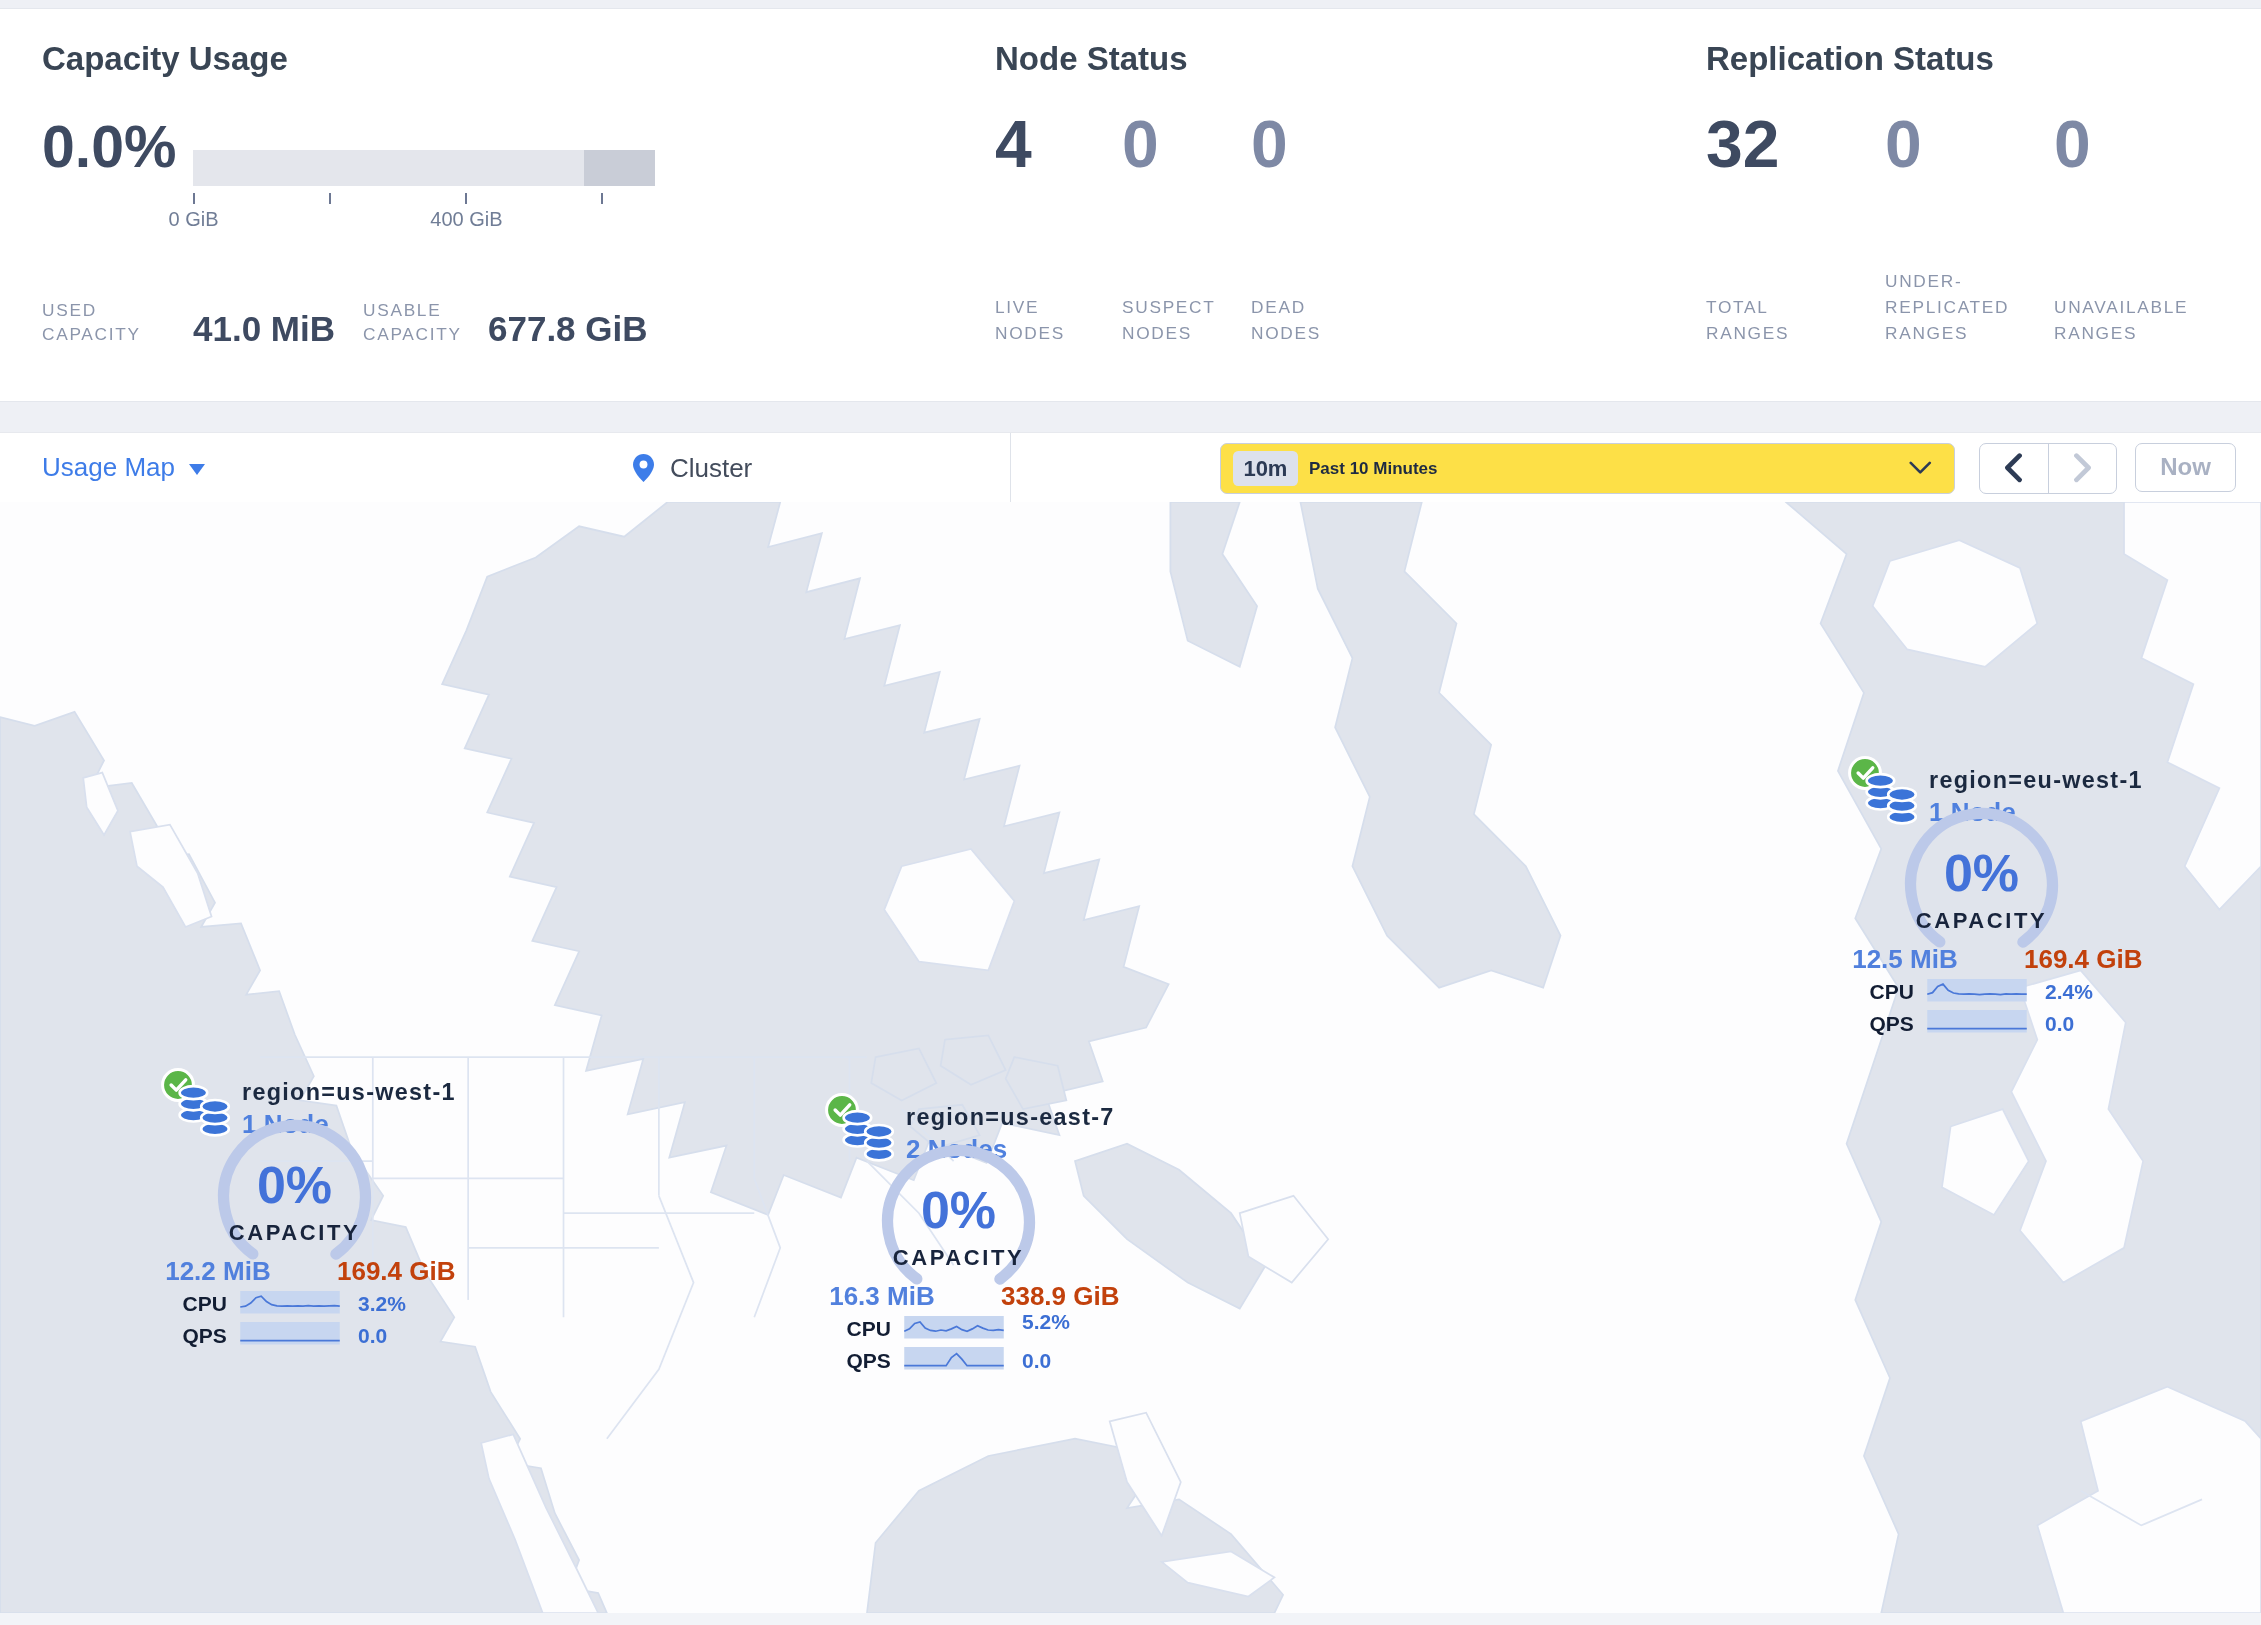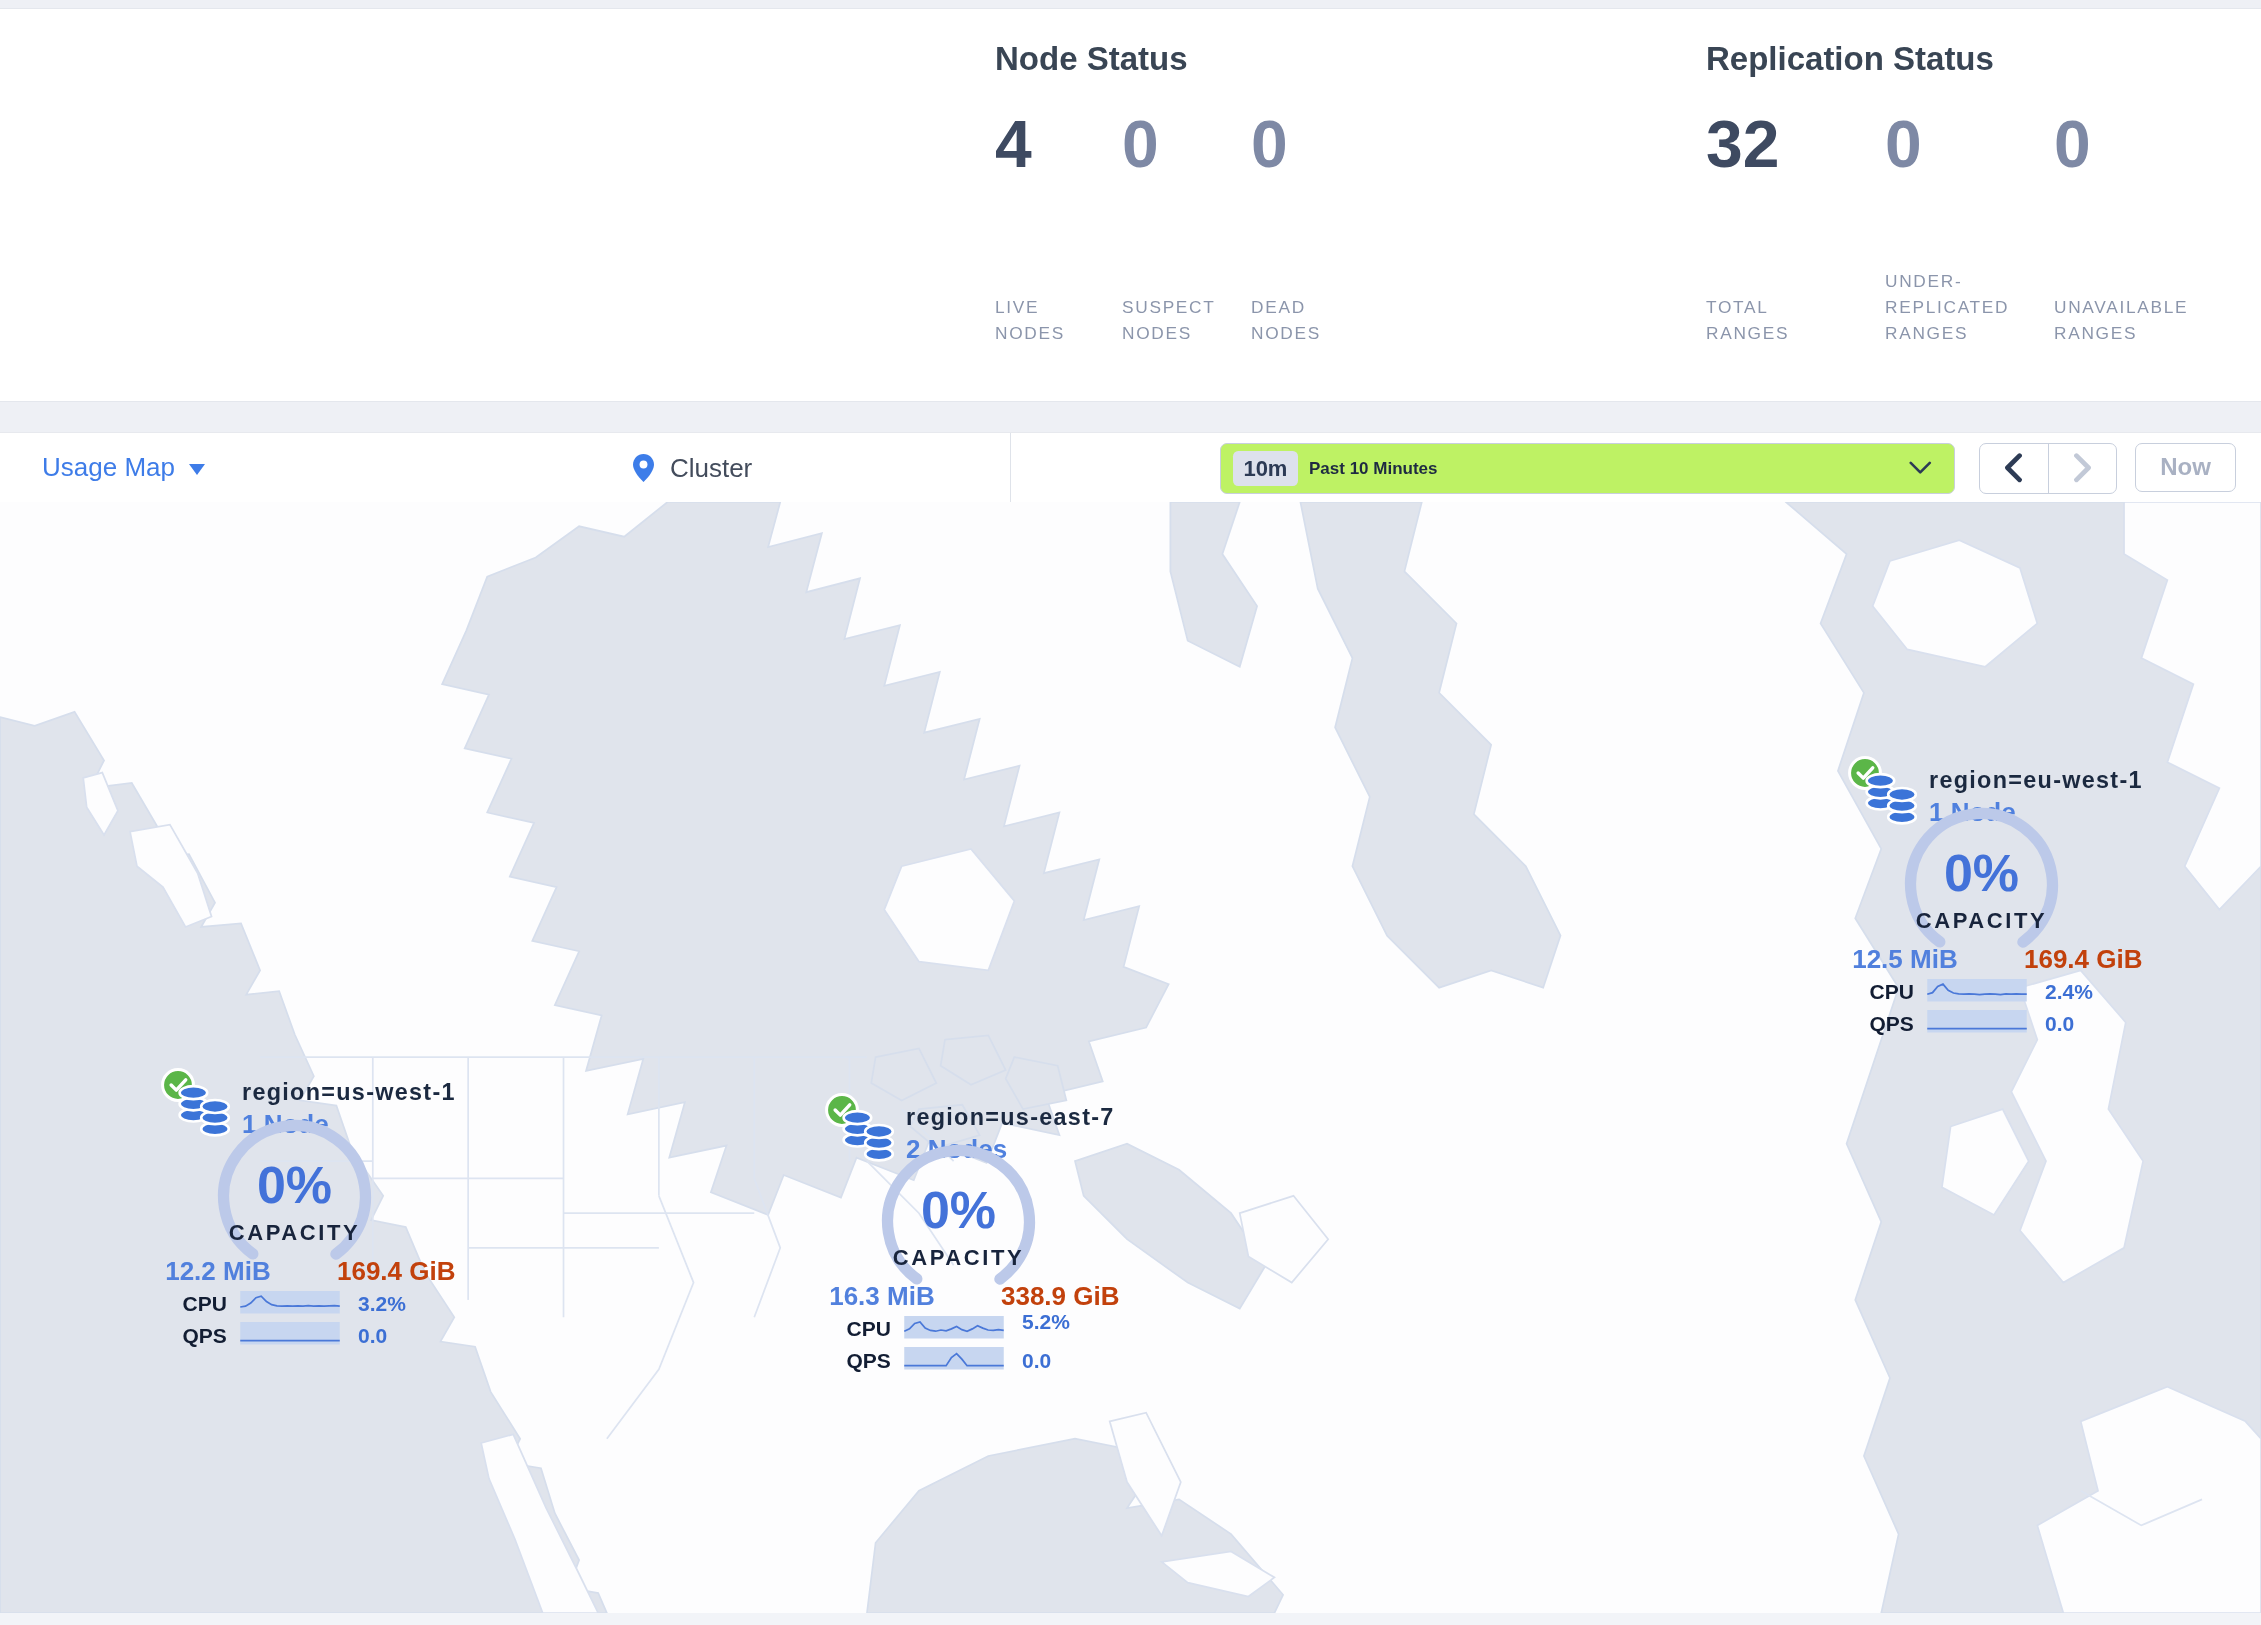--- a/index.html
+++ b/index.html
@@ -28,21 +28,21 @@
            border-top:0.9px solid #e7e9ee;border-bottom:0.9px solid #dfe2e9;}
   .view-select{position:absolute;left:42px;top:0;height:69px;line-height:69px;font-size:26px;
                color:#3e7ce8;cursor:pointer;}
   .view-select .tri{display:inline-block;margin-left:14px;width:0;height:0;vertical-align:middle;
                border-left:8.7px solid transparent;border-right:8.7px solid transparent;border-top:11.3px solid #3e7ce8;}
   .tb-divider{position:absolute;left:1010px;top:0;width:0.9px;height:69px;background:#dfe3ea;}
   .crumb{position:absolute;left:633px;top:0;height:69px;line-height:69px;}
   .crumb svg{vertical-align:middle;margin-right:12px;}
   .crumb .txt{font-size:26px;color:#434c5c;vertical-align:middle;}
   .timebox{position:absolute;left:1220px;top:9.5px;width:733px;height:49px;border:0.9px solid #c8cfdd;
-           border-radius:7px;background:#bef264;cursor:pointer;}
+           border-radius:7px;background:#fde047;cursor:pointer;}
   .timebox .badge{position:absolute;left:12px;top:7px;height:35px;line-height:35px;padding:0 10.4px;
            background:#dde1ec;border-radius:5.2px;font-size:22px;font-weight:700;color:#2c3a55;}
   .timebox .tr-label{position:absolute;left:88px;top:0;height:49px;line-height:49px;
            font-size:17px;font-weight:600;color:#1e2a42;}
   .timebox .chev{position:absolute;right:22.5px;top:17.3px;}
   .arrowbox{position:absolute;left:1979px;top:9.5px;width:136px;height:49px;border:0.9px solid #c8cfdd;
            border-radius:7px;display:flex;}
   .arrowbox .half{flex:1;display:flex;align-items:center;justify-content:center;cursor:pointer;}
   .arrowbox .half.first{border-right:0.9px solid #c8cfdd;}
   .now-btn{position:absolute;left:2135px;top:9.5px;width:101px;height:49px;border:0.9px solid #c8cfdd;
@@ -71,20 +71,37 @@
   .m-spark{position:absolute;left:80px;width:100px;height:22.5px;}
   .m-row-value{position:absolute;left:198px;font-size:21px;font-weight:700;color:#3c6fd4;}
 </style>
 </head>
 <body>
 
 <div id="app">
 
   <div class="band">
 
+    <div class="sec" style="left:42px;width:936px;">
+      <div class="sec-title">Capacity Usage</div>
+      <div class="big-pct">0.0%</div>
+      <div class="cap-bar">
+        <div class="dark"></div>
+      </div>
+      <div class="tick" style="left:151px;"></div>
+      <div class="tick" style="left:287px;"></div>
+      <div class="tick" style="left:423px;"></div>
+      <div class="tick" style="left:559px;"></div>
+      <div class="tick-label" style="left:82px;">0 GiB</div>
+      <div class="tick-label" style="left:355px;">400 GiB</div>
+      <div class="kv-label" style="left:0;">USED CAPACITY</div>
+      <div class="kv-value" style="left:151px;">41.0 MiB</div>
+      <div class="kv-label" style="left:321px;">USABLE CAPACITY</div>
+      <div class="kv-value" style="left:446px;">677.8 GiB</div>
+    </div>
 
     <div class="sec" style="left:995px;width:607px;">
       <div class="sec-title">Node Status</div>
       <div class="stat-value" style="left:0;">4</div>
       <div class="stat-value dim" style="left:127px;">0</div>
       <div class="stat-value dim" style="left:256px;">0</div>
       <div class="stat-label" style="left:0;width:113px;">LIVE NODES</div>
       <div class="stat-label" style="left:127px;width:113px;">SUSPECT NODES</div>
       <div class="stat-label" style="left:256px;width:113px;">DEAD NODES</div>
     </div>

